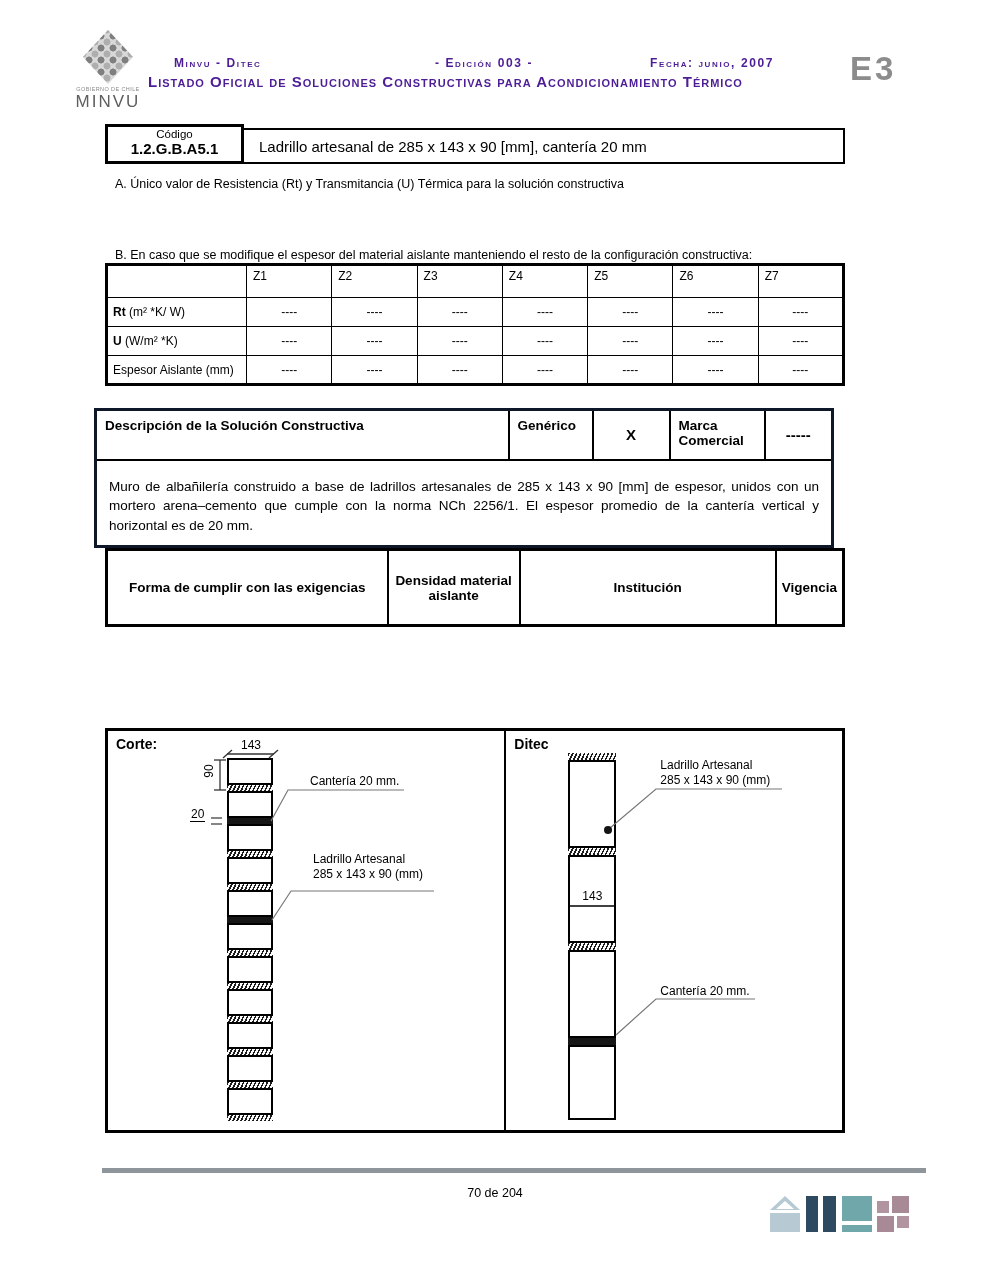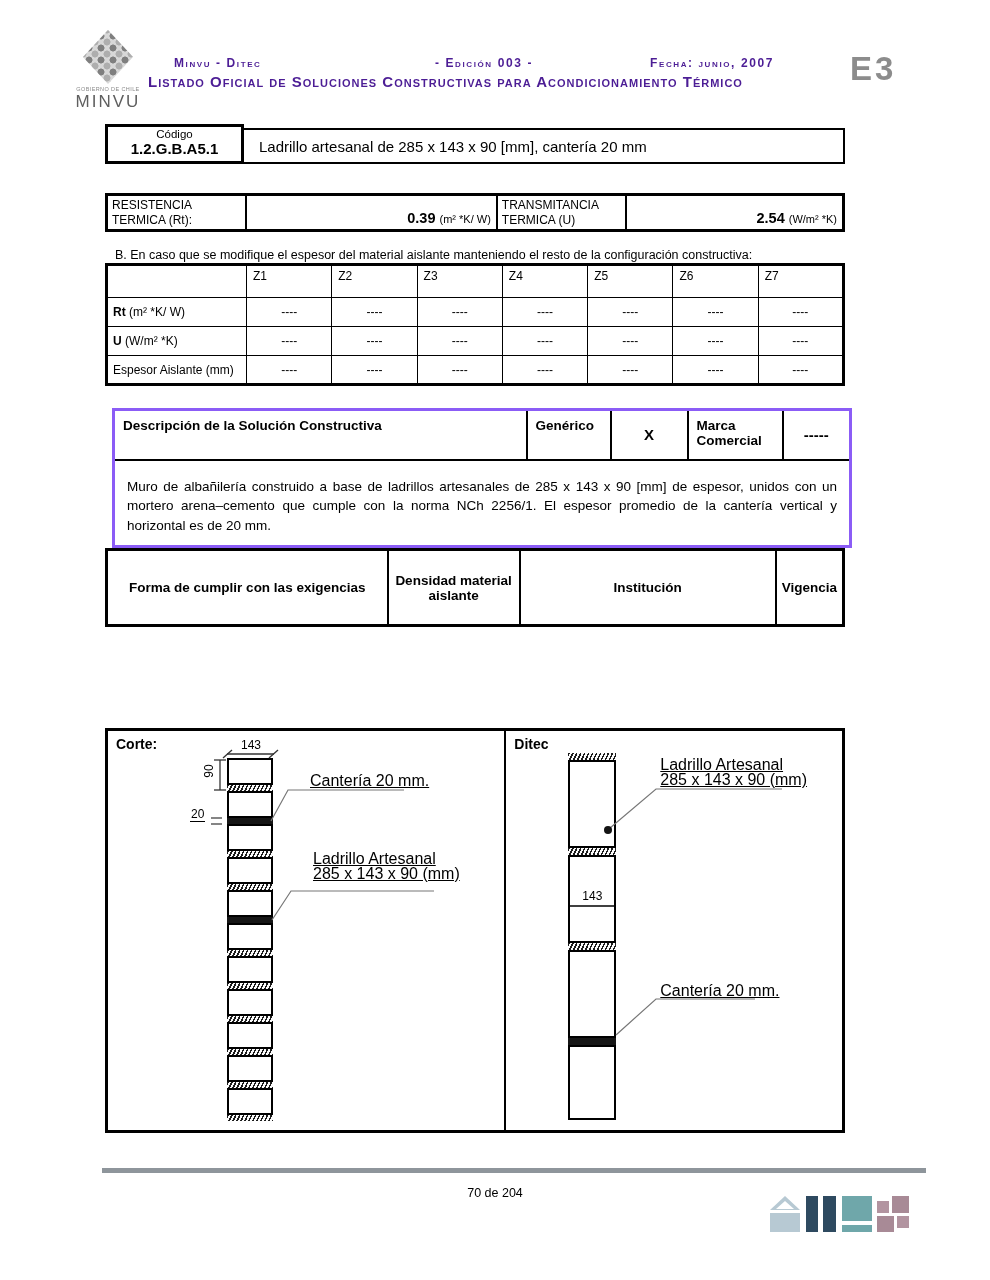--- a/index.html
+++ b/index.html
@@ -55,21 +55,21 @@
   .ta-value .unit { font-size:11px; margin-left:4px; padding-bottom:1px; }
 
   
   table { border-collapse:collapse; table-layout:fixed; width:740px; }
   .table-b { position:absolute; left:105px; top:263px; border:3px solid #000; }
   .table-b td { border:1.5px solid #000; font-size:12px; overflow:hidden; }
   .table-b .zhead { vertical-align:top; padding:3px 0 0 6px; }
   .table-b .rowlab { padding:2px 5px; }
   .table-b .val { text-align:center; }
 
-  .table-desc { position:absolute; left:112px; top:408px; border:3px solid #8b5cf6; }
+  .table-desc { position:absolute; left:94px; top:408px; border:3px solid #0f172a; }
   .table-desc td { border:2.5px solid #000; font-size:13.5px; overflow:hidden; }
   .table-desc .hd { font-weight:700; vertical-align:top; padding:7px 8px; }
   .table-desc .mark { text-align:center; vertical-align:middle; font-weight:700; font-size:15px; }
   .table-desc .body { font-weight:400; padding:16px 12px 10px 12px; line-height:1.45;
                       text-align:justify; vertical-align:top; }
 
   .table-forma { position:absolute; left:105px; top:548px; border:3px solid #000; }
   .table-forma td { border:2px solid #000; font-size:13px; text-align:center; vertical-align:middle;
                     overflow:hidden; padding:2px 4px; }
   .table-forma .hd { font-weight:700; font-size:13.5px; }
@@ -80,21 +80,21 @@
               border:3px solid #000; display:flex; }
   .panel { position:relative; height:100%; }
   .panel-corte { width:401px; border-right:2px solid #000; }
   .panel-planta { width:338px; }
   .panel-label { position:absolute; left:8px; top:5px; font-size:14px; font-weight:700; }
   .stack { position:absolute; }
   .brick { width:100%; background:#fff; border:2px solid #000; }
   .joint { width:100%;
     background-image:repeating-linear-gradient(115deg, #1c1c1c 0 1.6px, #fbfbfb 1.6px 3.6px); }
   .joint.dark { background-image:none; background-color:#161616; }
-  .anno { position:absolute; font-size:16px; line-height:14.5px; white-space:nowrap;text-decoration:underline; }
+  .anno { position:absolute; font-size:12px; line-height:14.5px; white-space:nowrap; }
   .dim { position:absolute; font-size:12px; }
   .dim90 { transform:rotate(-90deg); transform-origin:center; width:26px; text-align:center; }
   .dim20 { border-bottom:1.5px solid #000; padding:0 1px 0 1px; }
   .overlay { position:absolute; left:0; top:0; pointer-events:none; }
 
   
   .footer-rule { position:absolute; left:102px; top:1168px; width:824px; height:5px; background:#8e959b; }
   .page-num { position:absolute; left:0; top:1186px; width:990px; text-align:center; font-size:12.5px; }
   .footer-logo { position:absolute; left:770px; top:1196px; width:140px; height:36px;
                  display:flex; align-items:flex-start; }
@@ -123,38 +123,21 @@
   <div class="sheet-code">E3</div>
 
   <div class="title-box">
     <span>Ladrillo artesanal de 285 x 143 x 90 [mm], cantería 20 mm</span>
   </div>
   <div class="codigo-box">
     <div class="lbl">Código</div>
     <div class="code">1.2.G.B.A5.1</div>
   </div>
 
-  <div class="table-a">
-    <div class="cell ta-label" style="width:140px;">
-      <div>RESISTENCIA</div>
-      <div>TERMICA (Rt):</div>
-    </div>
-    <div class="cell ta-value" style="width:253px;">
-      <b>0.39</b>
-      <span class="unit">(m² *K/ W)</span>
-    </div>
-    <div class="cell ta-label" style="width:130px;">
-      <div>TRANSMITANCIA</div>
-      <div>TERMICA (U)</div>
-    </div>
-    <div class="cell ta-value" style="width:217px;">
-      <b>2.54</b>
-      <span class="unit">(W/m² *K)</span>
-    </div>
-  </div>
+  <div class="section-label" style="top:177px;">A. Único valor de Resistencia (Rt) y Transmitancia (U) Térmica para la solución constructiva</div>
 
   <div class="section-label" style="top:248px;">B. En caso que se modifique el espesor del material aislante manteniendo el resto de la configuración constructiva:</div>
   <table class="table-b">
     <colgroup>
         <col style="width:140px">
         <col>
         <col>
         <col>
         <col>
         <col>

